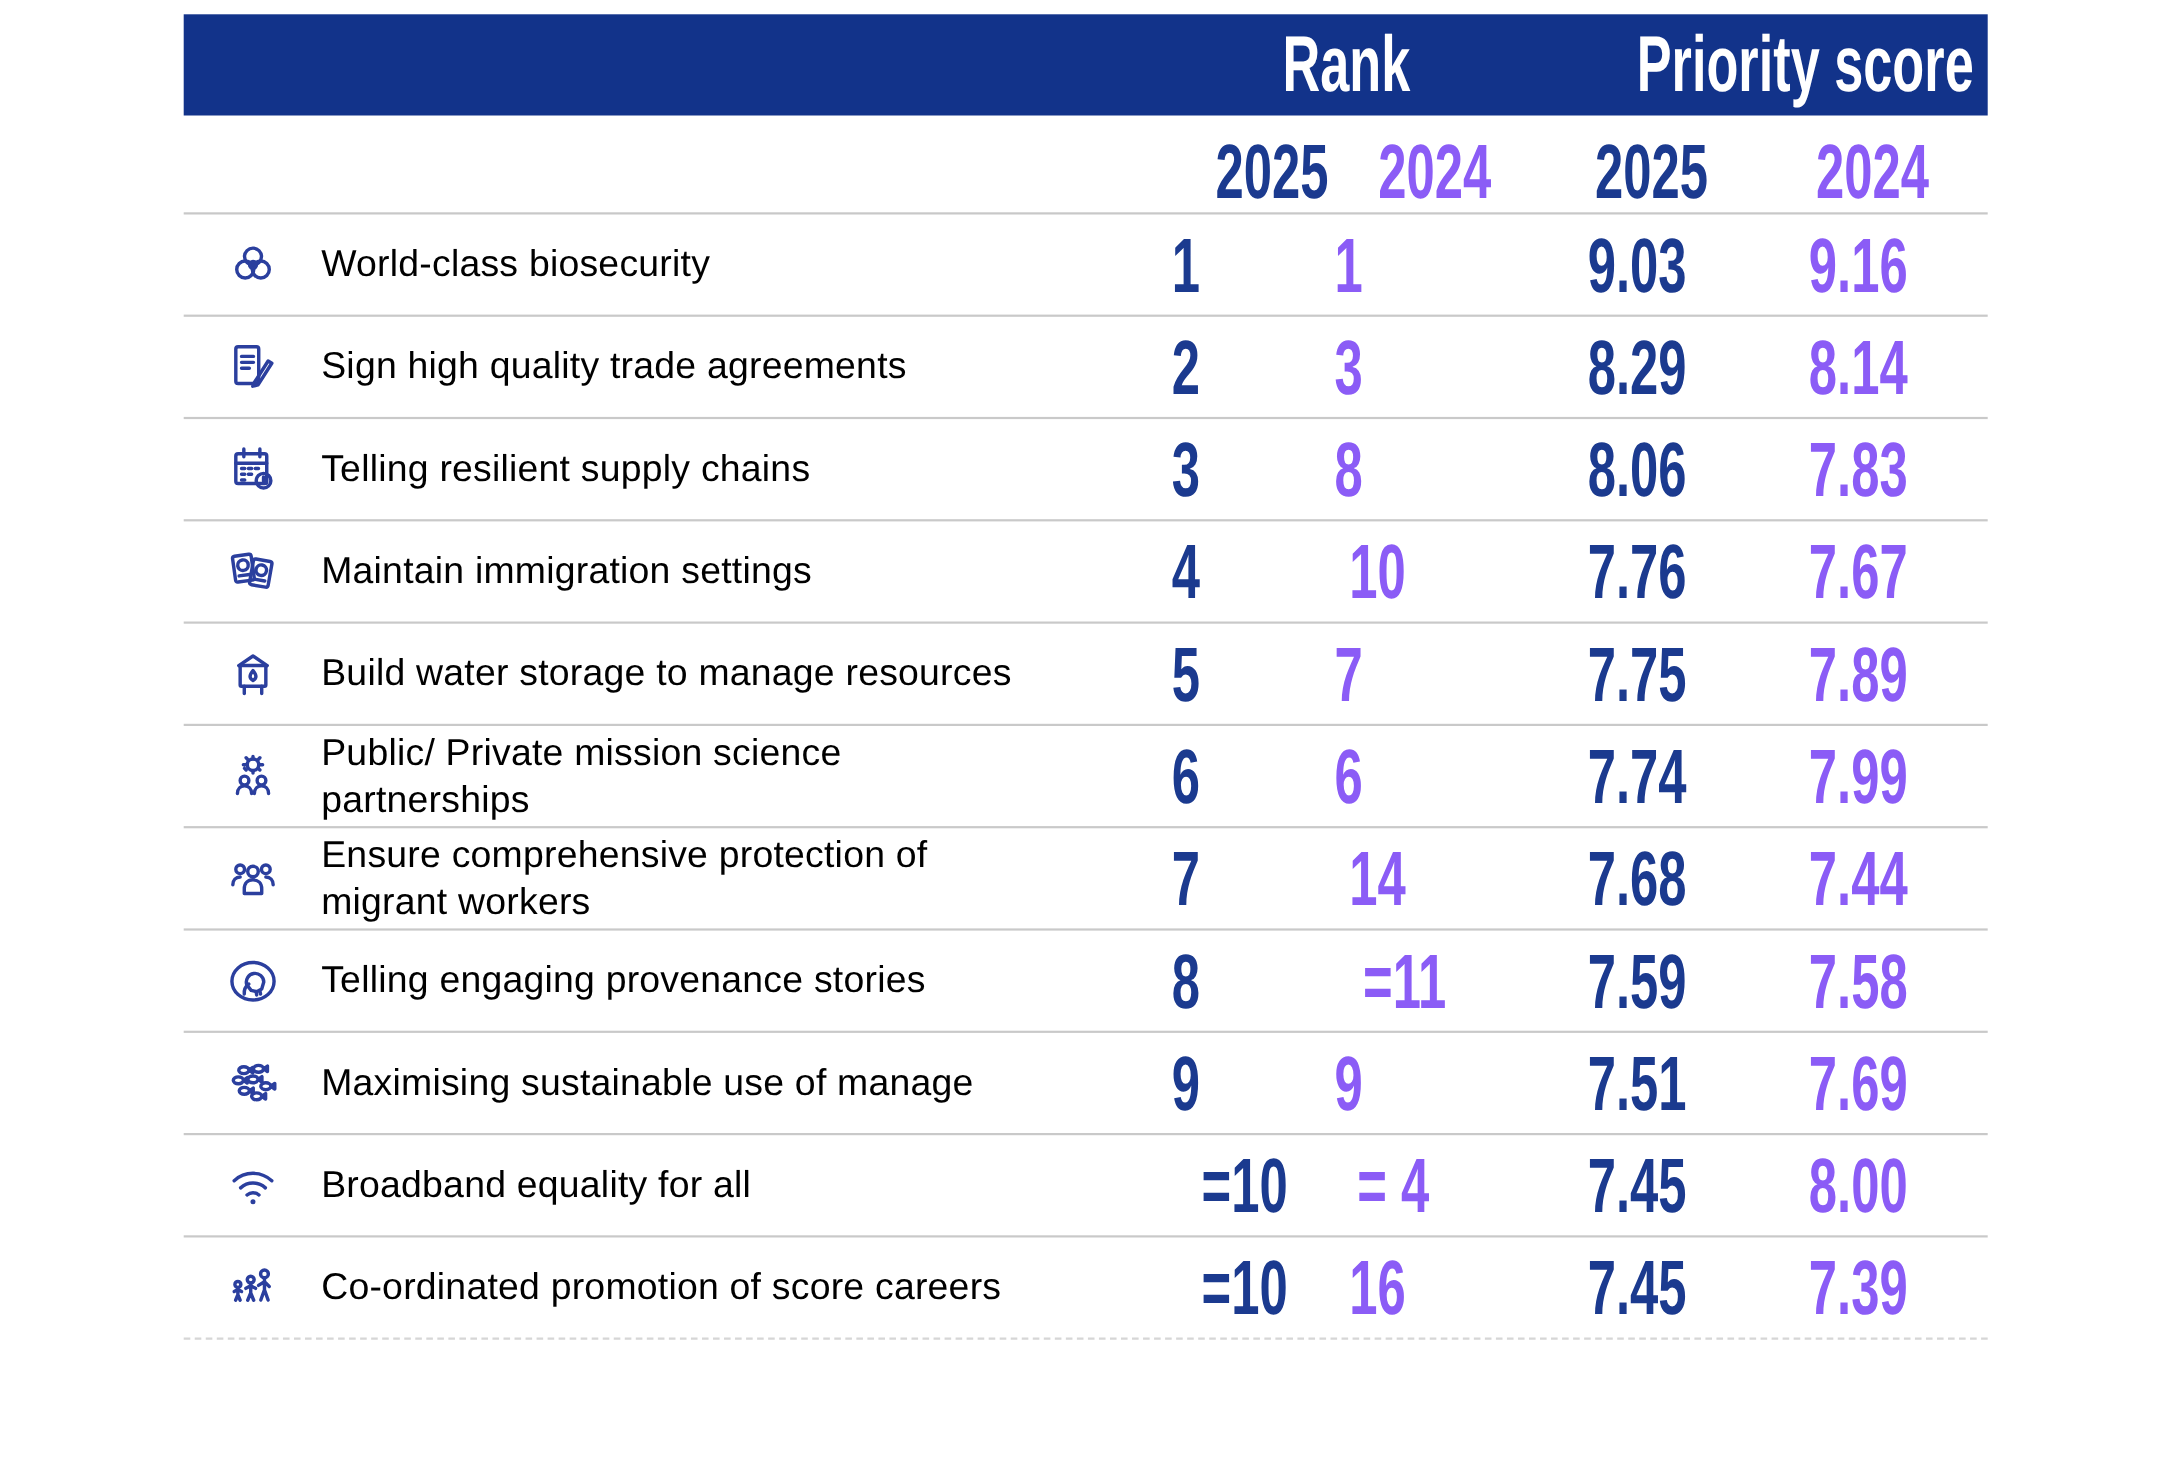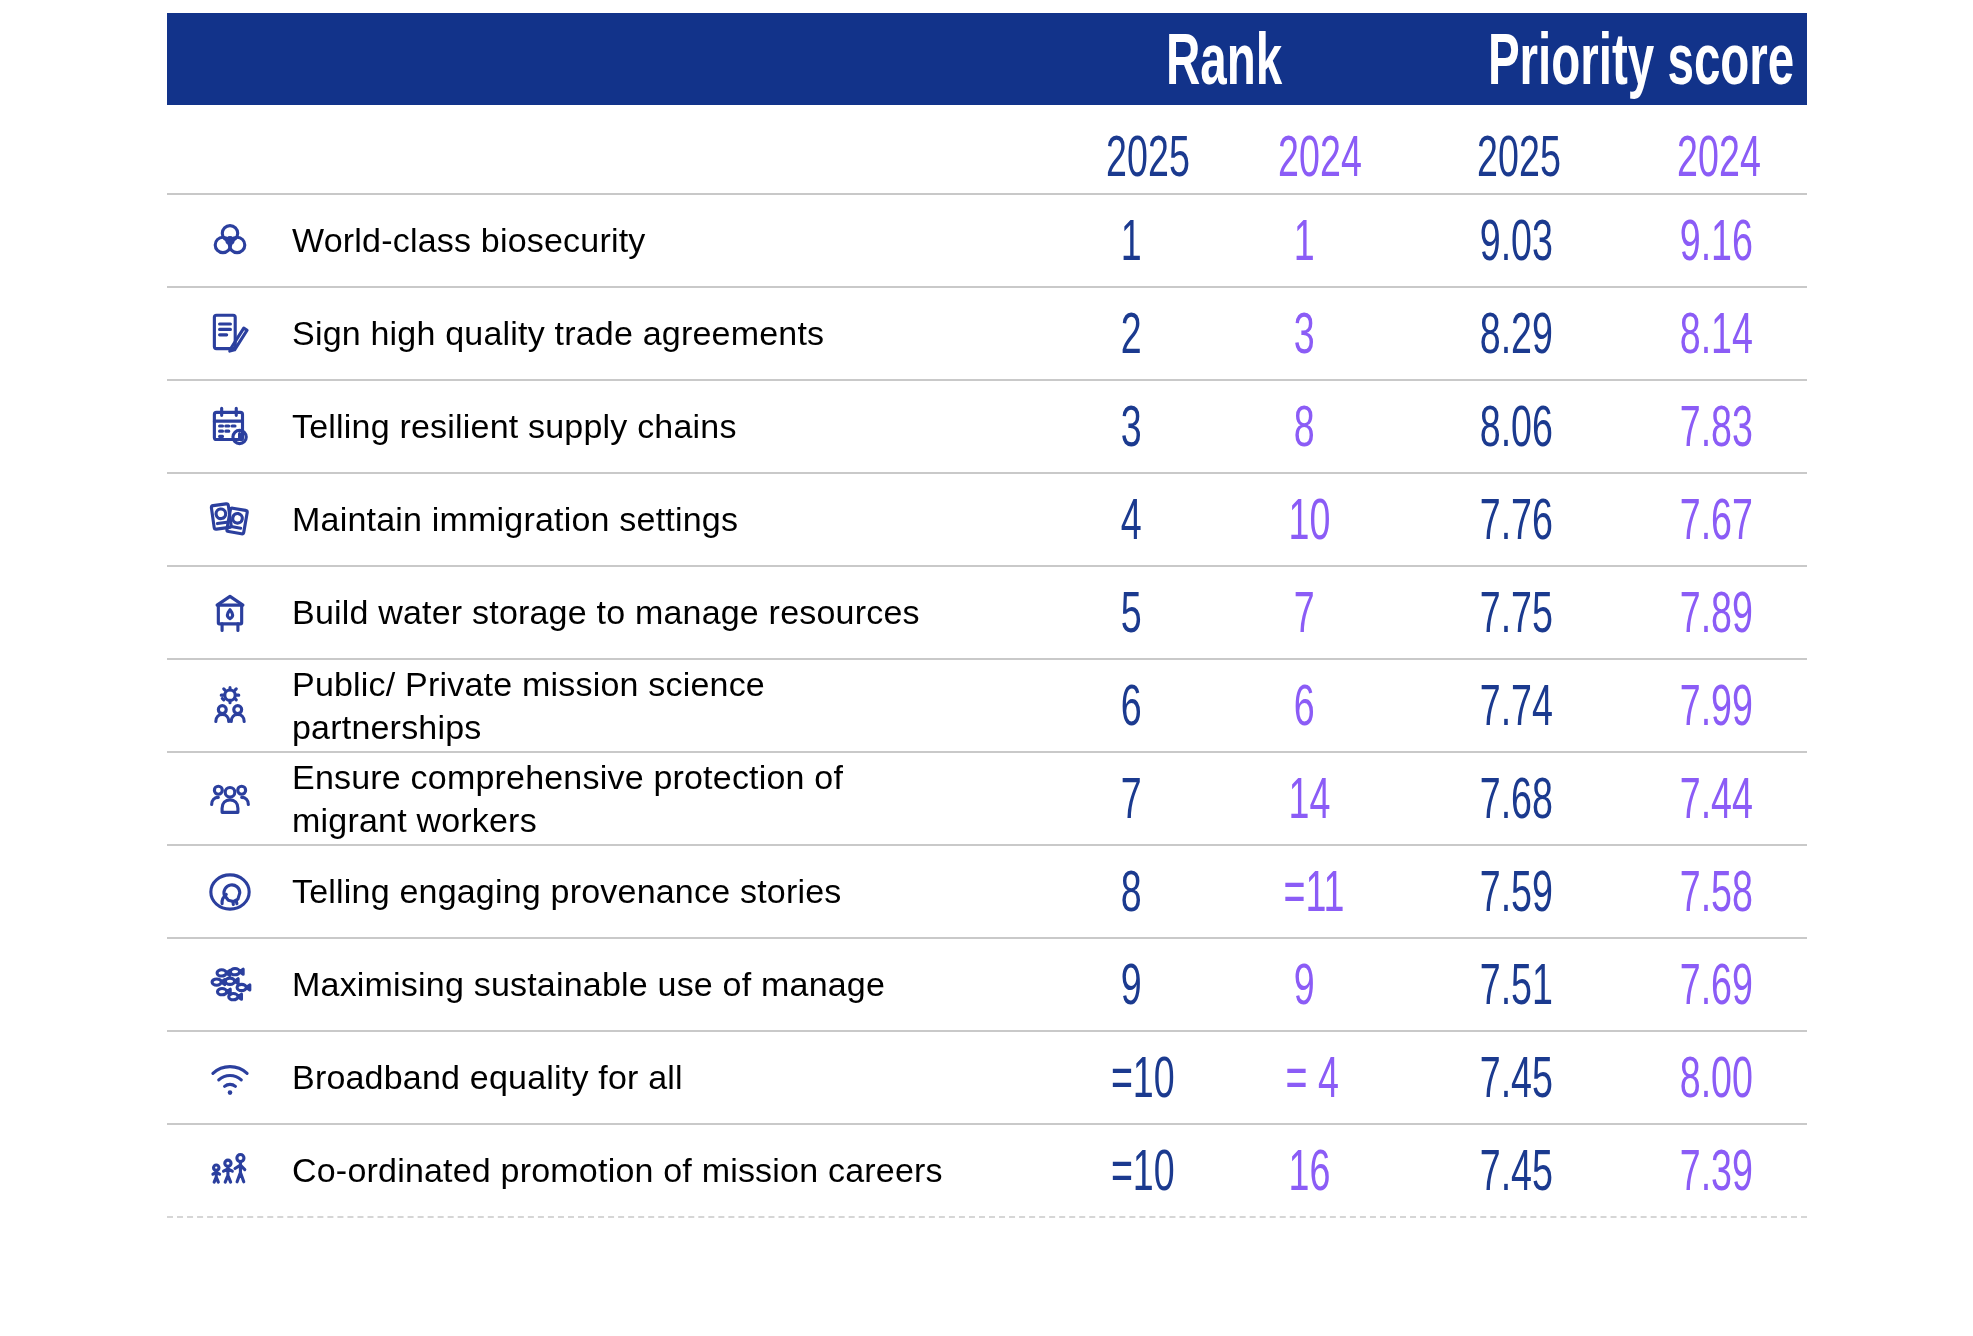--- a/index.html
+++ b/index.html
@@ -20,21 +20,21 @@
   .cond.center { transform-origin:50% 50%; }
 
   .banner { height:92px; background:#12338a; align-items:center; }
   .banner .banner-label { color:#ffffff; font-weight:700; font-size:72px; text-align:center; }
   .banner .rank-span  { grid-column:3 / 5; }
   .banner .score-span { grid-column:5 / 7; padding-left:12px; }
 
   .years-row { height:90px; align-items:center; border-bottom:2px solid #c8c8c8; }
   .years-row .cell { padding-top:14px; }
 
-  .cell.num { text-align:center; font-weight:400; font-size:57px; line-height:1; }
+  .cell.num { text-align:left; font-weight:700; font-size:70px; line-height:1; }
   .col-r25 { grid-column:3; } .col-r24 { grid-column:4; }
   .col-s25 { grid-column:5; } .col-s24 { grid-column:6; }
   .y2025 { color:#1b3a8f; }
   .y2024 { color:#8b5cf6; }
 
   .row { min-height:93px; align-items:center; border-bottom:2px solid #c9c9c9; }
   .row.last { border-bottom:2px dashed #d6d6d6; }
   .icon-cell { display:flex; justify-content:center; align-items:center; }
   .icon-cell svg { width:50px; height:50px; stroke:#2b3f9e; fill:none; stroke-width:1.5; stroke-linecap:round; stroke-linejoin:round; }
   .label {
@@ -235,20 +235,20 @@
     <div class="cell icon-cell">
           <svg viewBox="0 0 24 24" aria-hidden="true">
             <circle cx="17" cy="5.8" r="1.7"></circle>
             <path d="M17 7.5v5.2M17 9.2l-2.6 1.6M17 9.2l2.1 2.1M17 12.7l-1.6 4.5M17 12.7l1.6 4.5"></path>
             <circle cx="11" cy="8.3" r="1.5"></circle>
             <path d="M11 9.8v4.3M11 11l-2.1 1.1M11 11l2.1 1.1M11 14.1l-1.3 3.2M11 14.1l1.3 3.2"></path>
             <circle cx="5.4" cy="10.4" r="1.3"></circle>
             <path d="M5.4 11.7v3.2M5.4 12.6l-1.6.9M5.4 12.6l1.6.9M5.4 14.9l-1 2.4M5.4 14.9l1 2.4"></path>
           </svg>
         </div>
-    <div class="cell label">Co-ordinated promotion of mission careers</div>
+    <div class="cell label">Co-ordinated promotion of score careers</div>
     <div class="cell num y2025 col-r25"><span class="cond">=10</span></div>
     <div class="cell num y2024 col-r24"><span class="cond">16</span></div>
     <div class="cell num y2025 col-s25"><span class="cond">7.45</span></div>
     <div class="cell num y2024 col-s24"><span class="cond">7.39</span></div>
   </div>
     </div>
 </div>
 
 </body></html>

